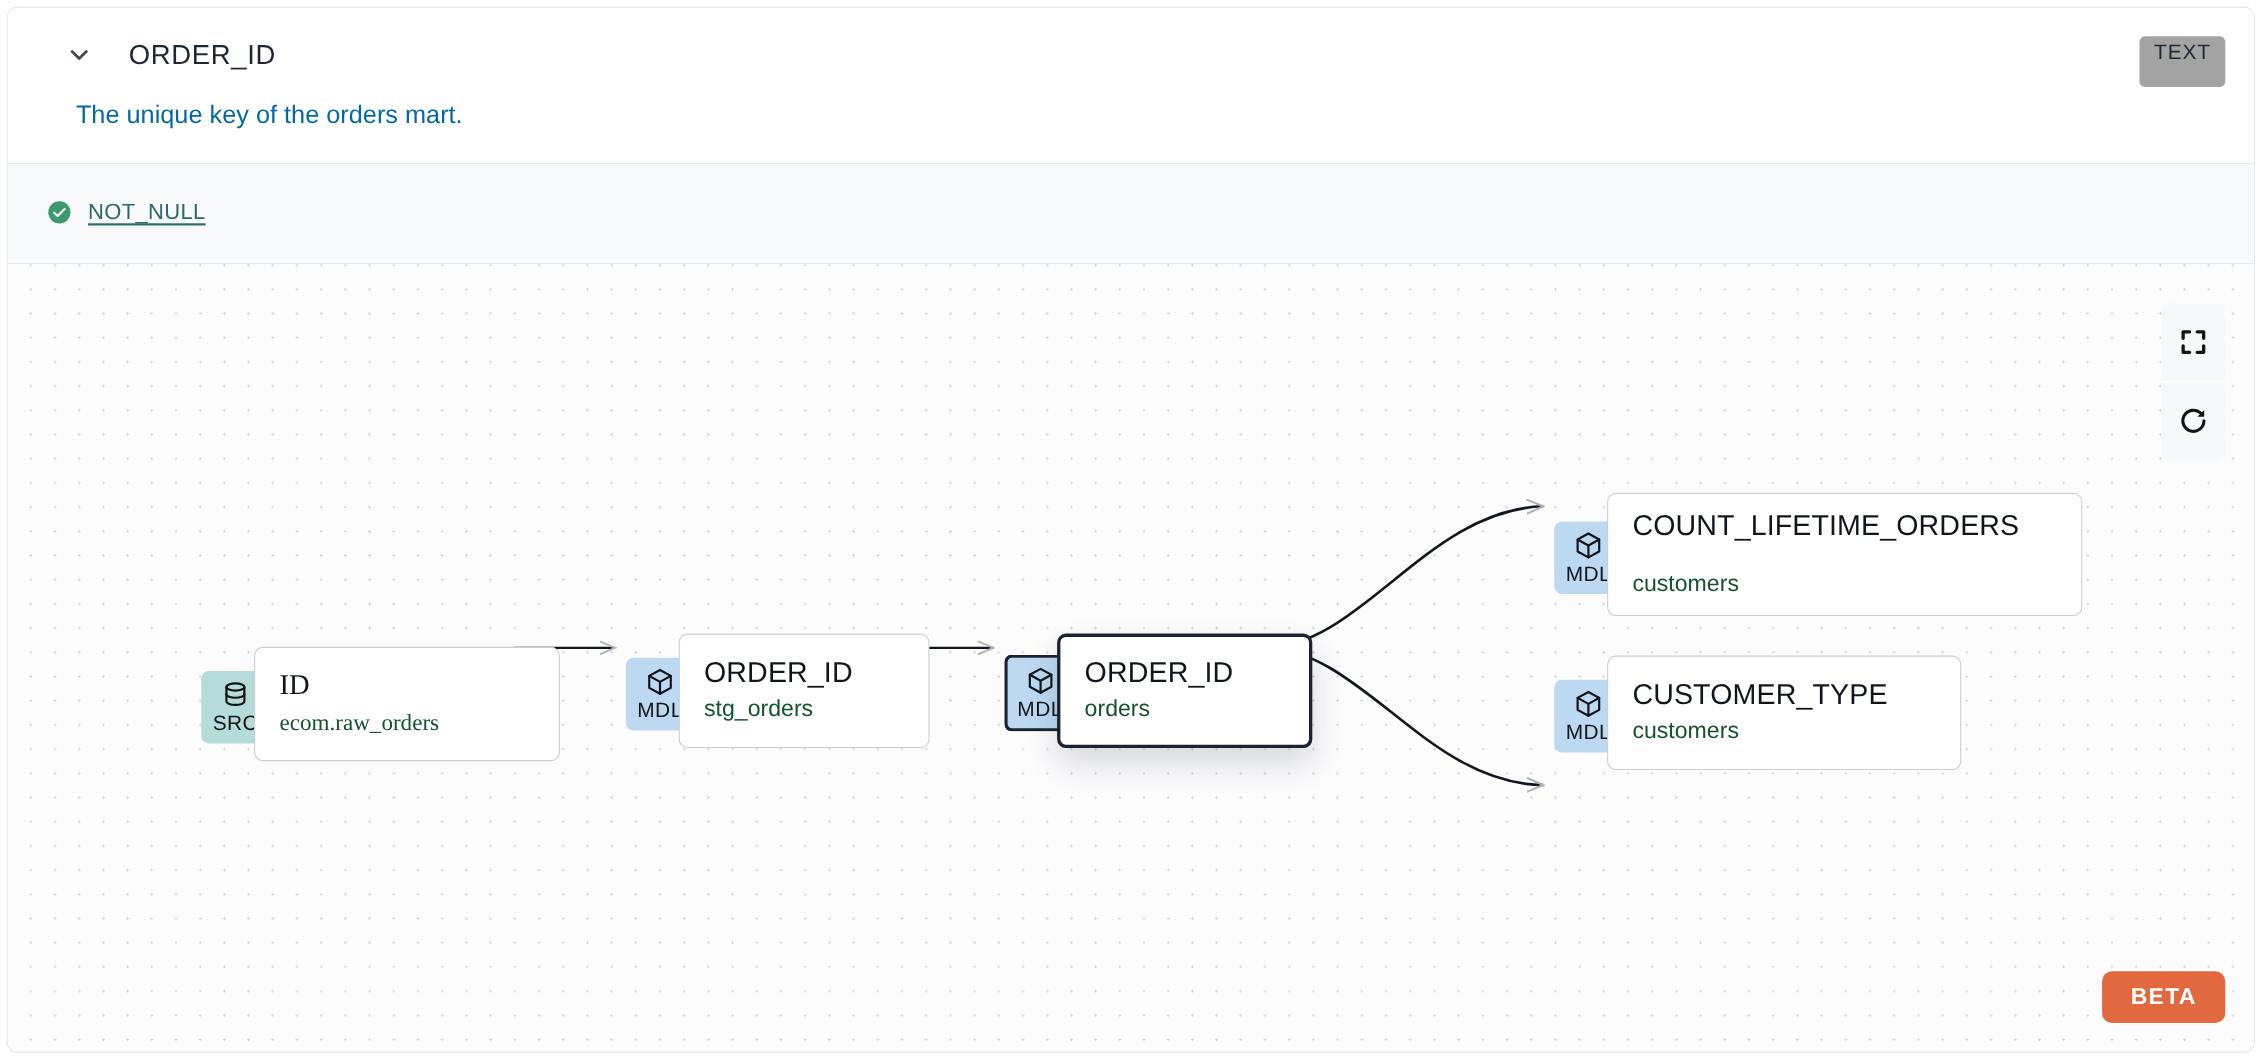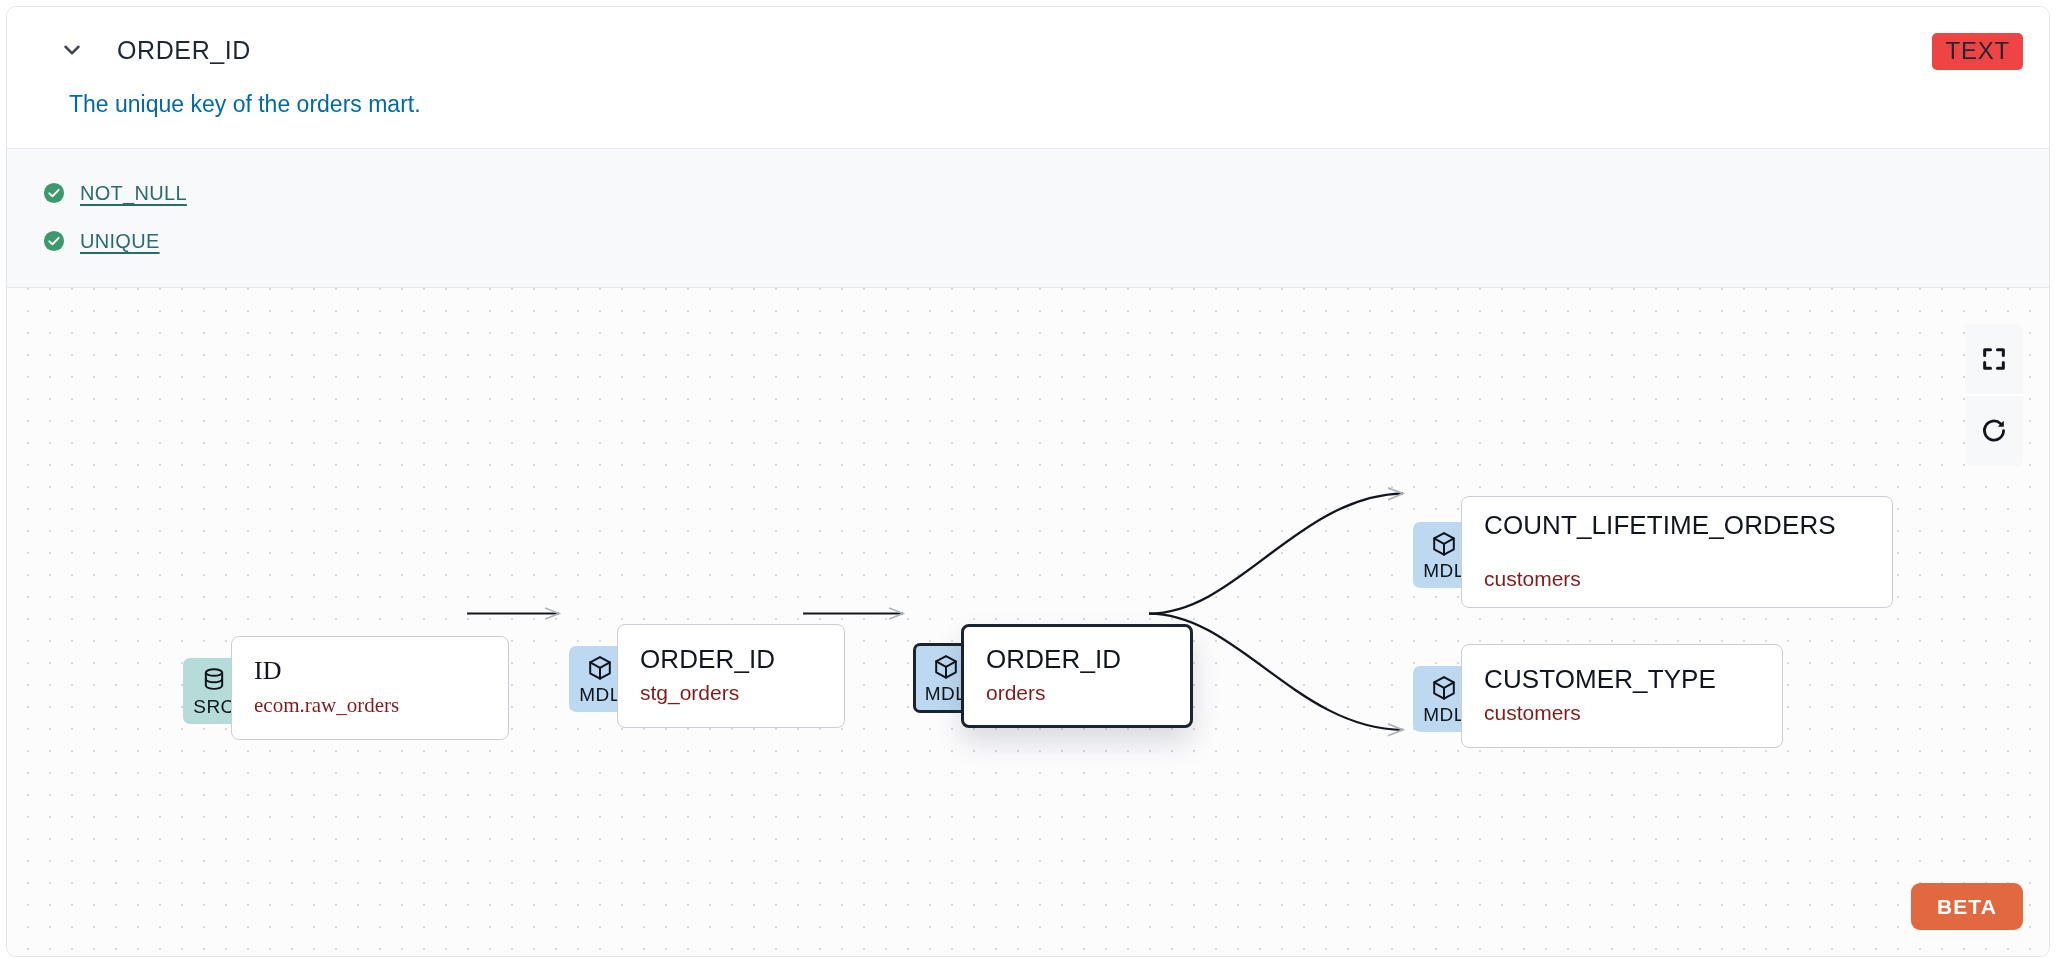--- a/index.html
+++ b/index.html
@@ -66,25 +66,25 @@
     letter-spacing: 0.6px;
     color: #1f2733;
     font-weight: 400;
     white-space: nowrap;
   }
 
   .type-badge {
     position: absolute;
     right: 26px;
     top: 26px;
-    background: #ef4444;
+    background: #a3a3a3;
     color: #1f2733;
-    font-size: 24px;
+    font-size: 19px;
     letter-spacing: 0.8px;
-    padding: 6px 13px 7px 13px;
+    padding: 6px 13px 21px 13px;
     border-radius: 5px;
     line-height: 1;
   }
 
   .description {
     margin: 24px 0 0 36px;
     font-size: 23px;
     color: #0369a1;
     font-weight: 400;
     padding-bottom: 30px;
@@ -194,21 +194,21 @@
   .node-name {
     font-size: 26px;
     color: #11161e;
     line-height: 1.12;
     white-space: nowrap;
     letter-spacing: 0.1px;
   }
 
   .node-sub {
     font-size: 21px;
-    color: #7f1d1d;
+    color: #14532d;
     margin-top: 7px;
     white-space: nowrap;
   }
 
   
   .node.selected .node-body {
     border: 3px solid #1b2330;
     box-shadow: 0 14px 28px rgba(35, 45, 60, 0.16);
   }
   .node.selected .node-badge {
@@ -285,29 +285,20 @@
       <div class="test-row">
         <span class="check-icon">
           <svg width="22" height="22" viewBox="0 0 24 24">
             <circle cx="12" cy="12" r="11" fill="#3d9a6e"></circle>
             <polyline points="6.8 12.4 10.3 15.6 17.2 8.6" fill="none" stroke="#ffffff" stroke-width="2.1" stroke-linecap="round" stroke-linejoin="round"></polyline>
           </svg>
         </span>
         <a class="test-link" href="#">NOT_NULL</a>
       </div>
 
-      <div class="test-row">
-        <span class="check-icon">
-          <svg width="22" height="22" viewBox="0 0 24 24">
-            <circle cx="12" cy="12" r="11" fill="#3d9a6e"></circle>
-            <polyline points="6.8 12.4 10.3 15.6 17.2 8.6" fill="none" stroke="#ffffff" stroke-width="2.1" stroke-linecap="round" stroke-linejoin="round"></polyline>
-          </svg>
-        </span>
-        <a class="test-link" href="#">UNIQUE</a>
-      </div>
 
     </div>
 
     <div class="canvas">
 
       <svg class="edges" viewBox="0 0 2042 712" preserveAspectRatio="none">
         <defs>
           <marker id="arrow" viewBox="0 0 10 10" refX="9" refY="5" markerWidth="7" markerHeight="7" orient="auto-start-reverse">
             <path d="M 0 1.2 L 9 5 L 0 8.8" fill="none" stroke="#aeb3bb" stroke-width="1.1"></path>
           </marker>

